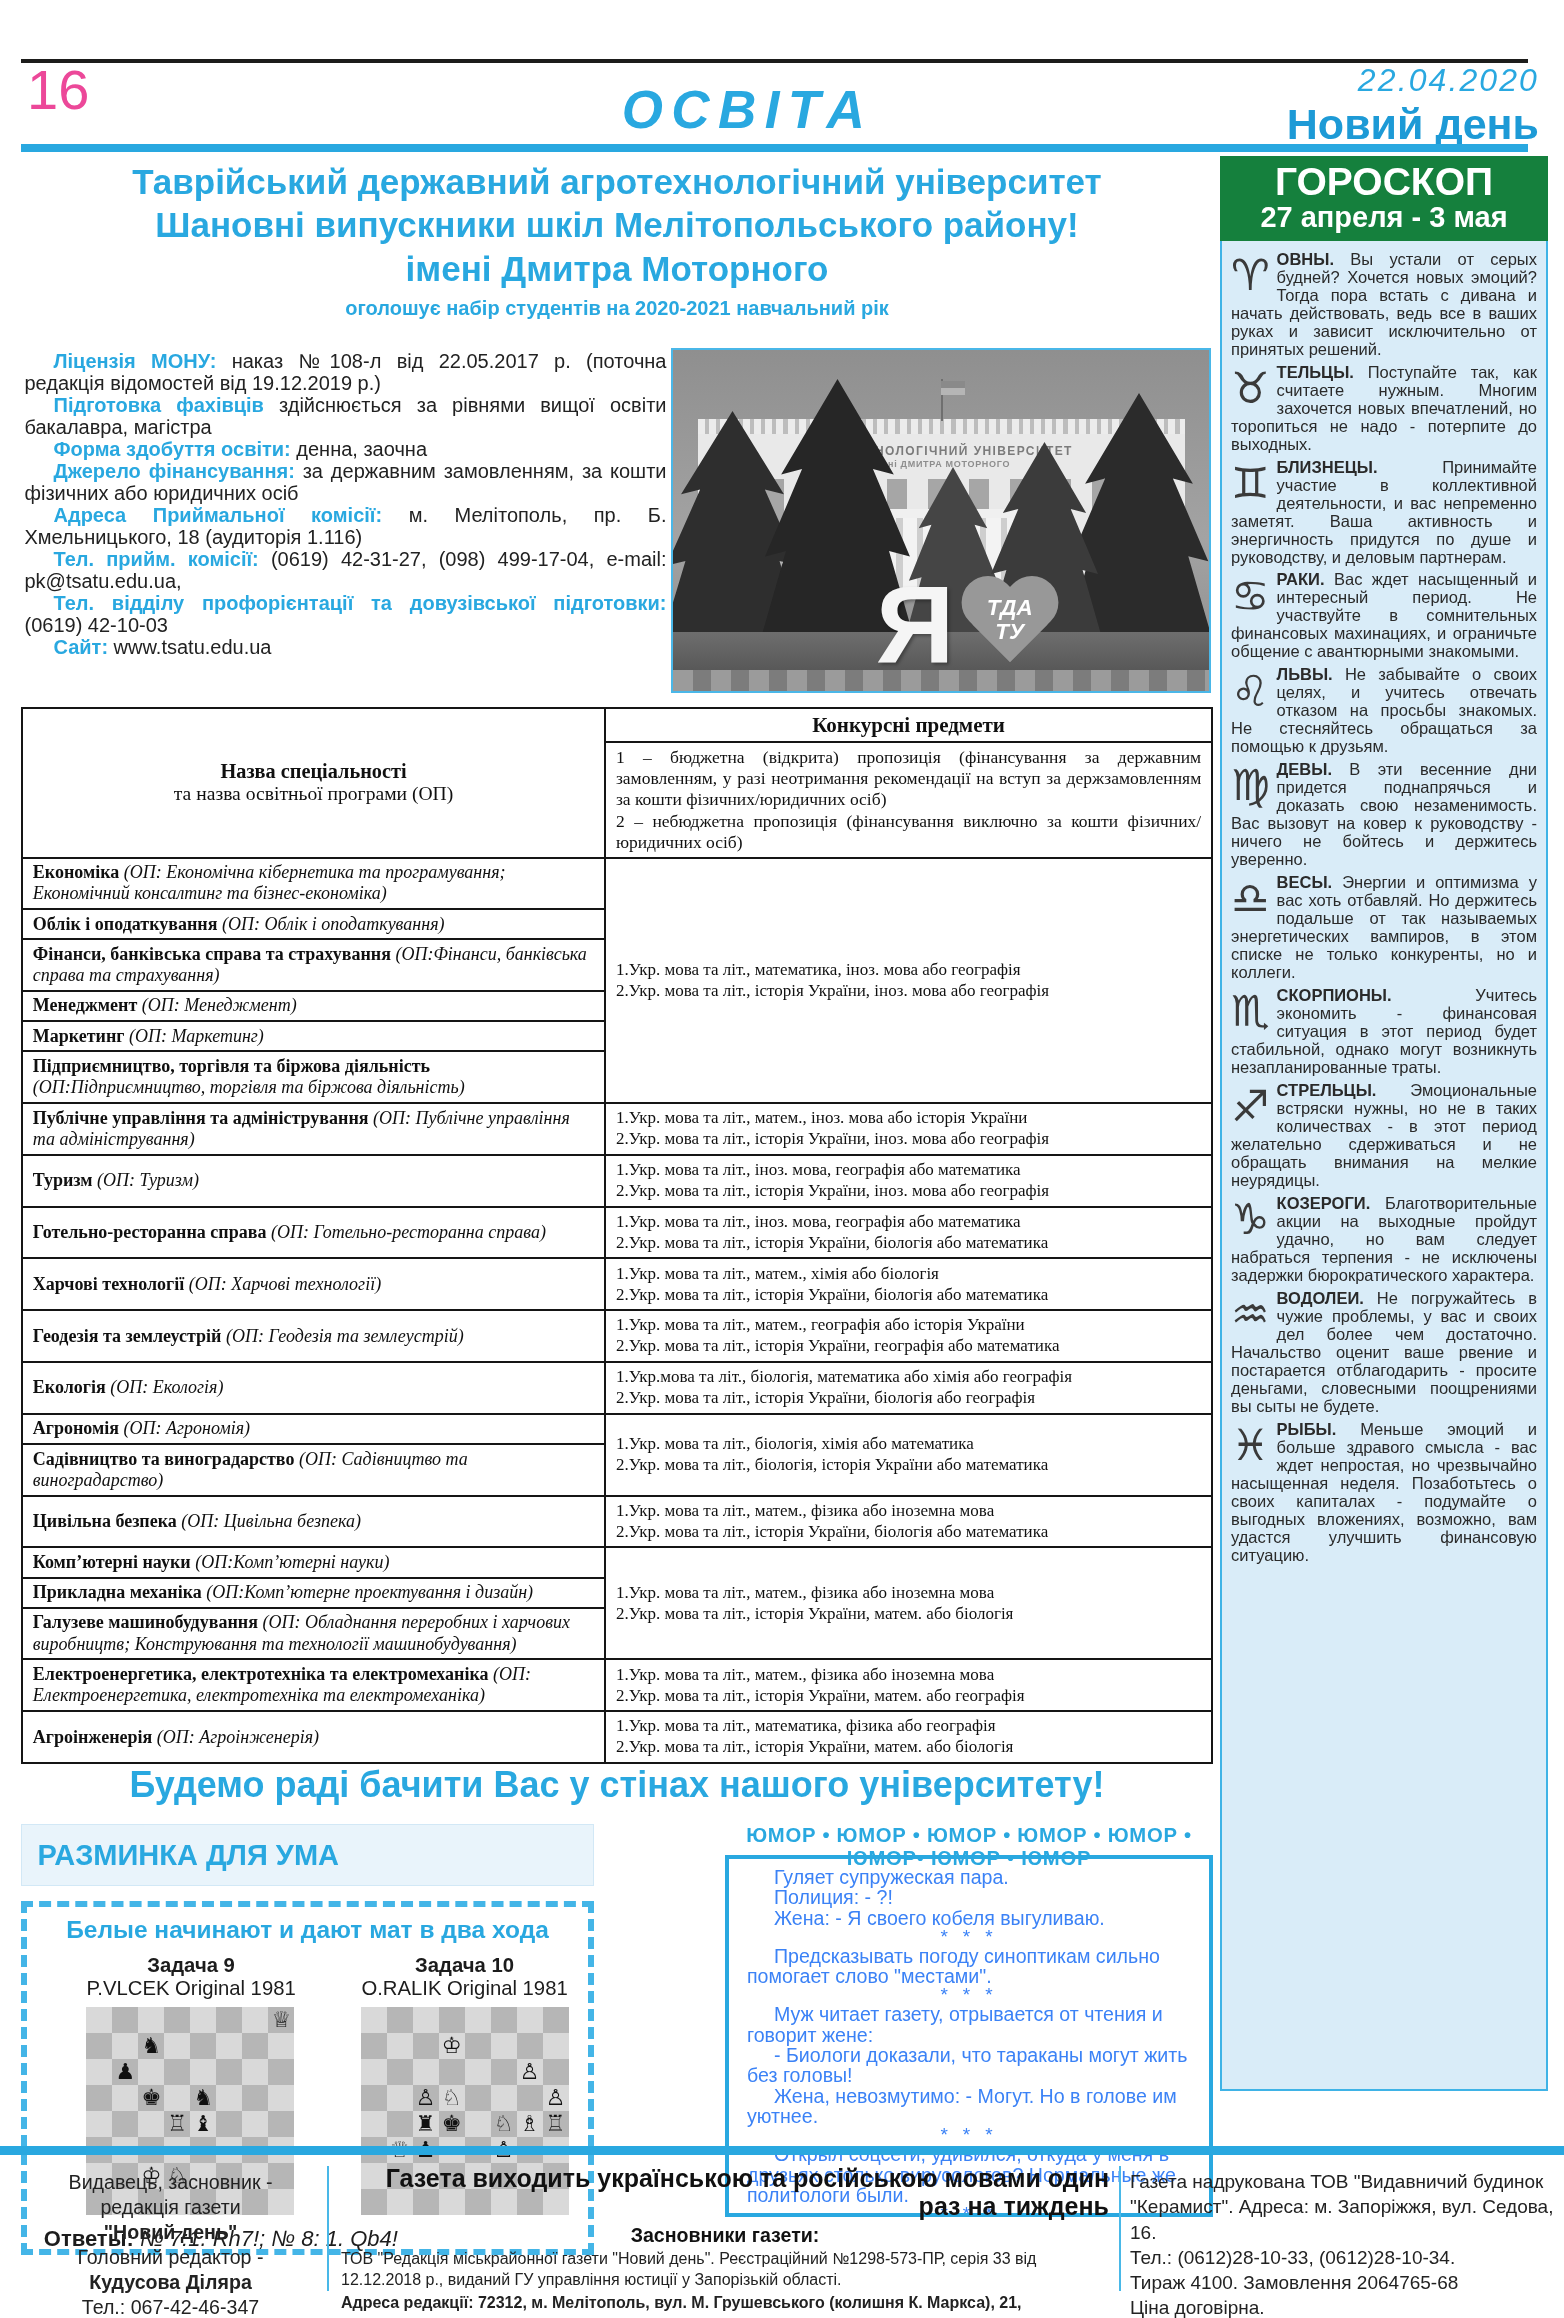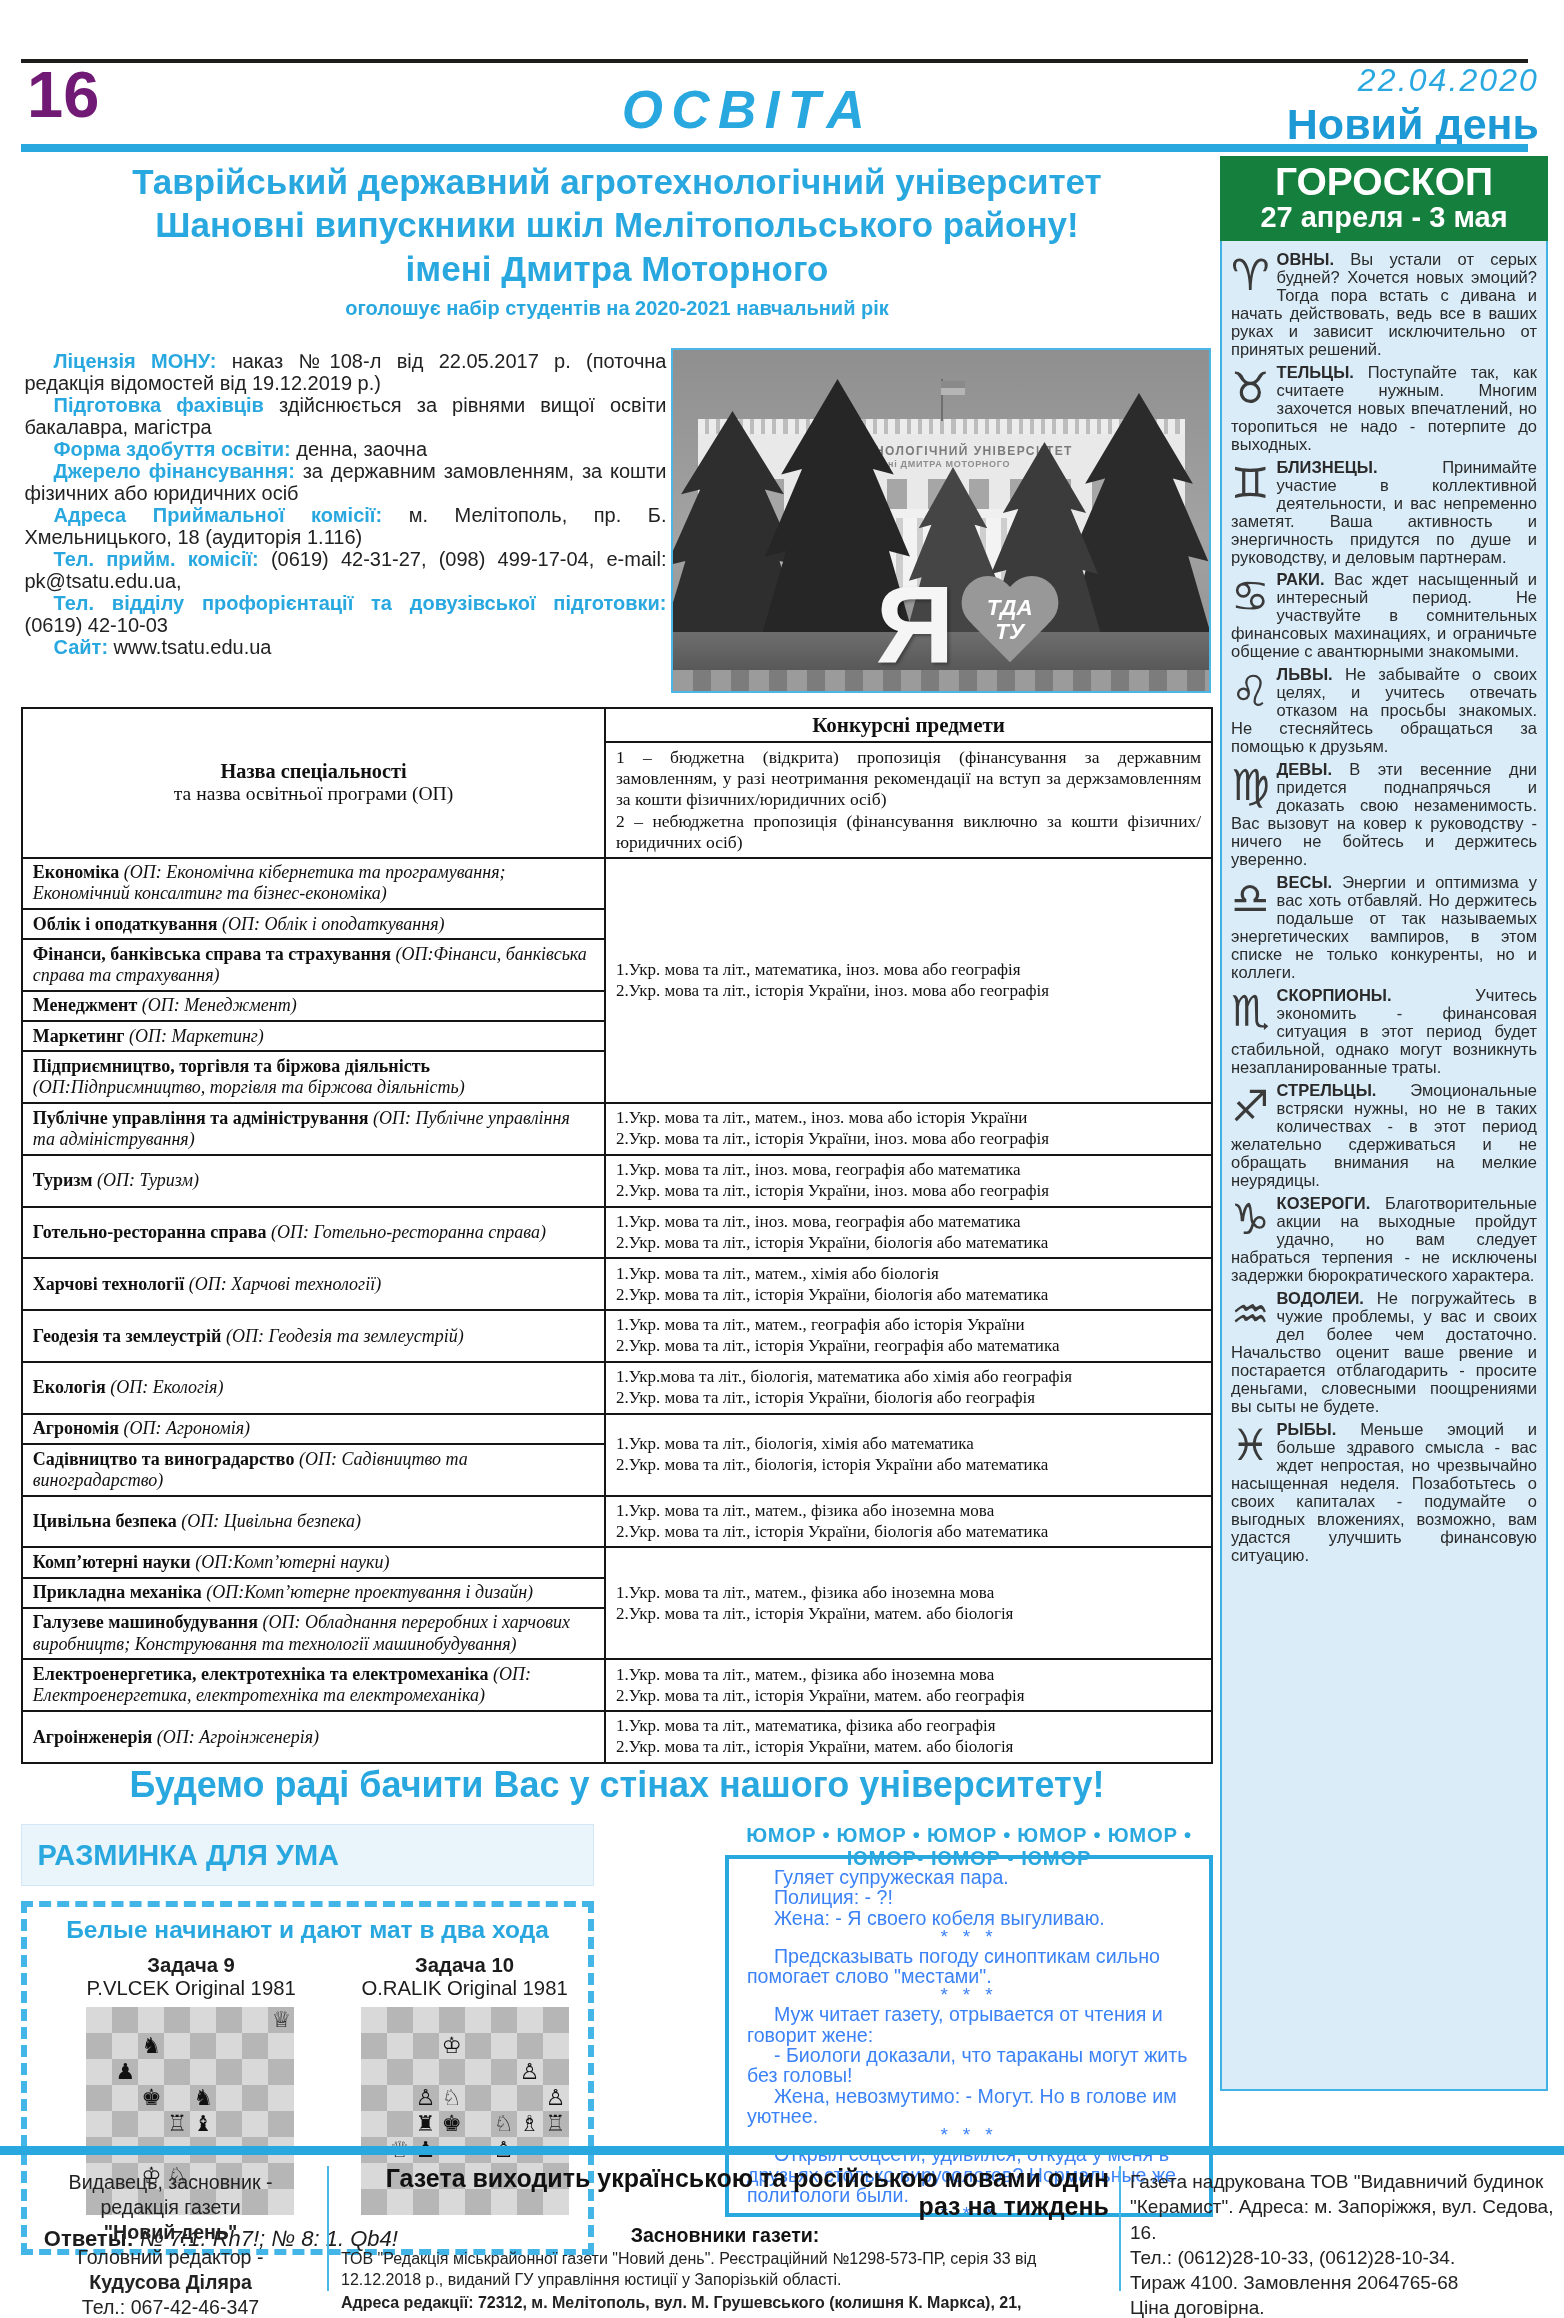--- a/index.html
+++ b/index.html
@@ -5,21 +5,21 @@
   * { margin:0; padding:0; box-sizing:border-box; }
   html,body { background:#ffffff; }
   body {
     width:1564px; height:2319px; position:relative; overflow:hidden;
     font-family:"Liberation Sans", sans-serif; color:#1c1c1c;
   }
   .abs { position:absolute; }
 
   
   #top-rule-black { left:21px; top:59px; width:1507px; height:3.5px; background:#1d1d1b; }
-  #page-number { left:27px; top:62px; font-size:65px; font-weight:bold; color:#701a75; line-height:1; }
+  #page-number { left:27px; top:62px; font-size:56px; font-weight:normal; color:#ec4899; line-height:1; }
   #section-title { left:397px; top:79px; width:701px; text-align:center;
     font-size:53px; font-style:italic; font-weight:bold; letter-spacing:8.4px; color:#29a8e0; }
   #header-right { right:25px; top:62px; text-align:right; }
   #header-date { font-size:32px; font-style:italic; color:#29a8e0; letter-spacing:2.1px; }
   #header-brand { font-size:43px; font-weight:bold; color:#1d9ad6; margin-top:1.4px; }
   #blue-rule { left:21px; top:144px; width:1507px; height:8.4px; background:#29a8e0; }
 
   
   #headline { left:21px; top:160px; width:1192px; text-align:center; color:#29a8e0; }
   .h-line { font-size:35px; font-weight:bold; line-height:1.24; }

